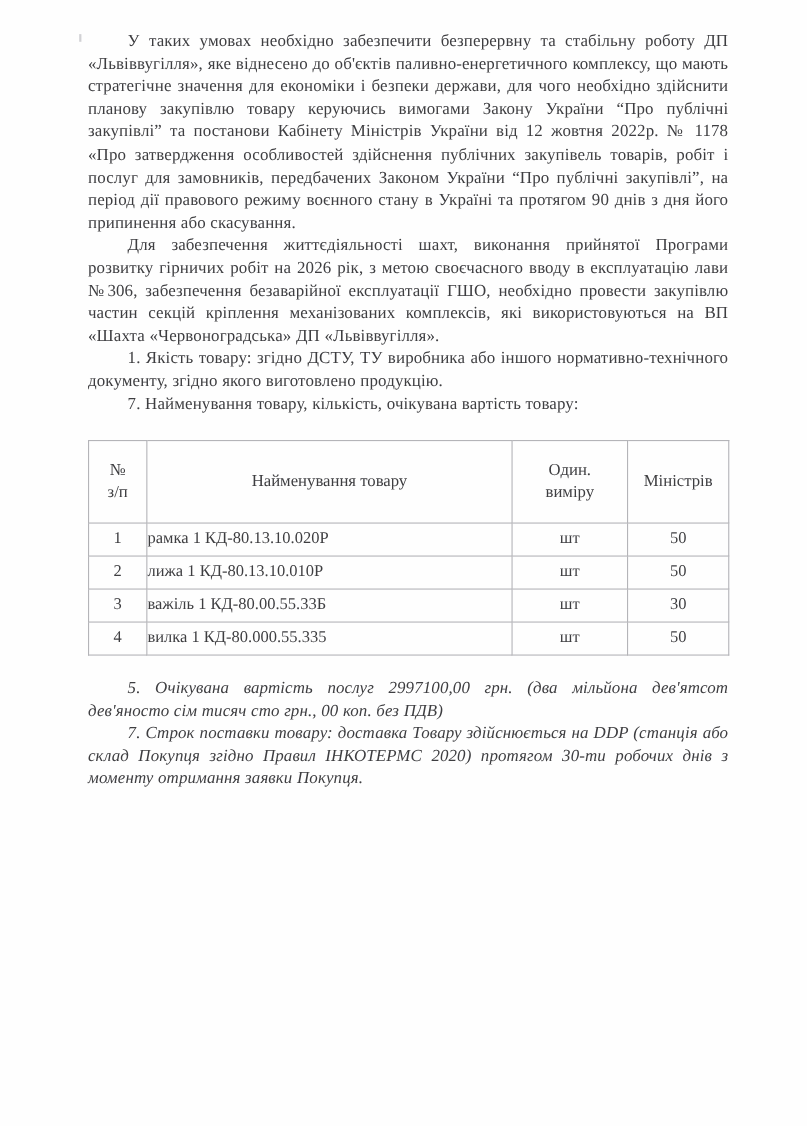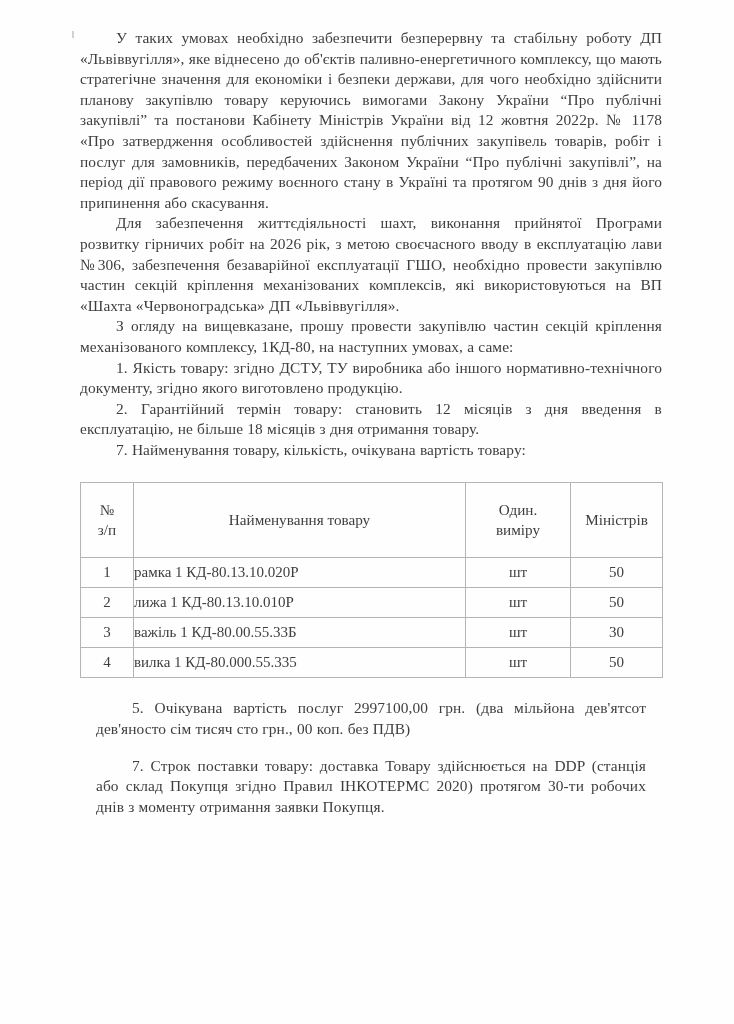--- a/index.html
+++ b/index.html
@@ -86,36 +86,34 @@
     height: 29px;
     font-size: 15px;
   }
   td.cell-num   { text-align: center; }
   td.cell-name  { text-align: left; padding-left: 9px; margin-top: 44px; }
   td.cell-unit  { text-align: center; font-size: 14px; }
   td.cell-qty   { text-align: center; }
 
   .hdr-line { display: block; }
 
-  .tail p.para { margin: 16px; }
+  .tail p.para { margin: 0; font-style: italic; }
 </style>
 </head>
 <body>
 
 <div class="page">
 
   <div class="speck"></div>
 
   <div class="content">
 
     <p class="para">У таких умовах необхідно забезпечити безперервну та стабільну роботу ДП «Львіввугілля», яке віднесено до об'єктів паливно-енергетичного комплексу, що мають стратегічне значення для економіки і безпеки держави, для чого необхідно здійснити планову закупівлю товару керуючись вимогами Закону України “Про публічні закупівлі” та постанови Кабінету Міністрів України від 12 жовтня 2022р. № 1178 «Про затвердження особливостей здійснення публічних закупівель товарів, робіт і послуг для замовників, передбачених Законом України “Про публічні закупівлі”, на період дії правового режиму воєнного стану в Україні та протягом 90 днів з дня його припинення або скасування.</p>
     <p class="para">Для забезпечення життєдіяльності шахт, виконання прийнятої Програми розвитку гірничих робіт на 2026 рік, з метою своєчасного вводу в експлуатацію лави №306, забезпечення безаварійної експлуатації ГШО, необхідно провести закупівлю частин секцій кріплення механізованих комплексів, які використовуються на ВП «Шахта «Червоноградська» ДП «Львіввугілля».</p>
-    <p class="para">З огляду на вищевказане, прошу провести закупівлю частин секцій кріплення механізованого комплексу, 1КД-80, на наступних умовах, а саме:</p>
     <p class="para">1. Якість товару: згідно ДСТУ, ТУ виробника або іншого нормативно-технічного документу, згідно якого виготовлено продукцію.</p>
-    <p class="para">2. Гарантійний термін товару: становить 12 місяців з дня введення в експлуатацію, не більше 18 місяців з дня отримання товару.</p>
     <p class="para">7. Найменування товару, кількість, очікувана вартість товару:</p>
 
     <div class="tbl-wrap">
       <table class="goods">
         <colgroup>
           <col class="c-num">
           <col class="c-name">
           <col class="c-unit">
           <col class="c-qty">
         </colgroup>

